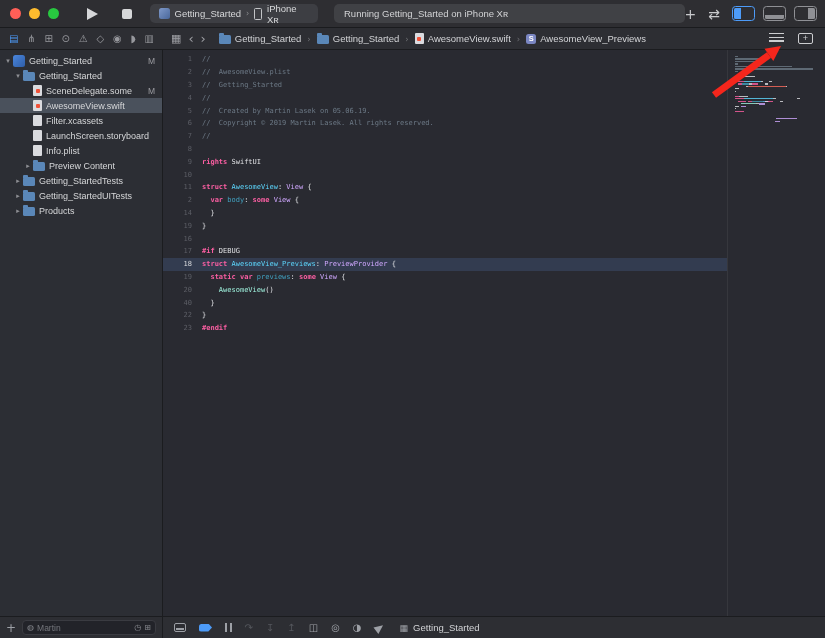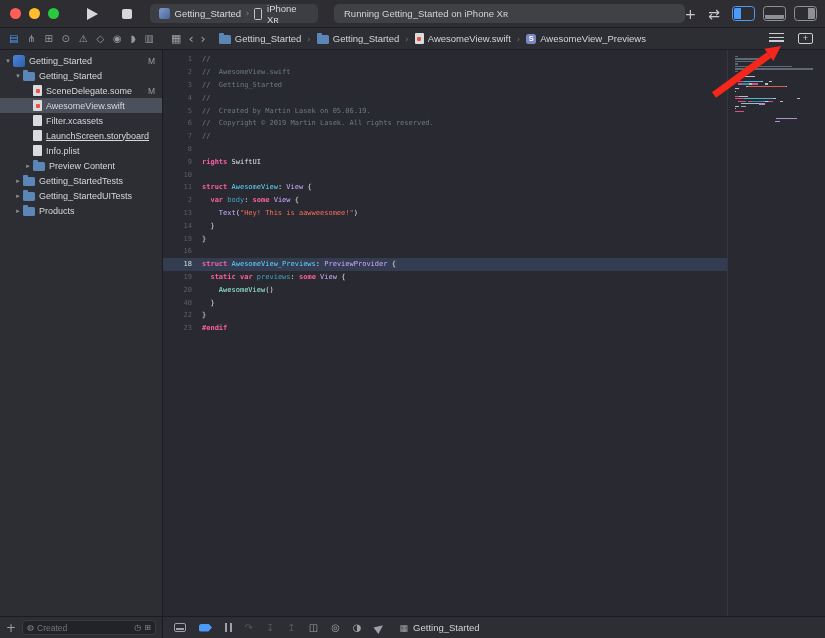--- a/index.html
+++ b/index.html
@@ -216,21 +216,21 @@
         <div class="srow selected" style="padding-left: 23px;">
           <span class="tri"></span>
           <i class="icon-file swift"></i>
           <span class="slabel">AwesomeView.swift</span>
         </div>
         <div class="srow" style="padding-left: 23px;">
           <span class="tri"></span>
           <i class="icon-file"></i>
           <span class="slabel">Filter.xcassets</span>
         </div>
-        <div class="srow" style="padding-left: 23px; text-decoration: underline;">
+        <div class="srow" style="padding-left: 23px;">
           <span class="tri"></span>
           <i class="icon-file"></i>
           <span class="slabel">LaunchScreen.storyboard</span>
         </div>
         <div class="srow" style="padding-left: 23px;">
           <span class="tri"></span>
           <i class="icon-file"></i>
           <span class="slabel">Info.plist</span>
         </div>
         <div class="srow" style="padding-left: 23px;">
@@ -250,35 +250,35 @@
         </div>
         <div class="srow" style="padding-left: 13px;">
           <span class="tri">▸</span>
           <i class="icon-folder"></i>
           <span class="slabel">Products</span>
         </div>
       </div>
     <div class="editor">
       <div class="codewrap">
           <div class="cline"><span class="ln">1</span><span class="ct"><span class="tok-comment">//</span></span></div>
-          <div class="cline"><span class="ln">2</span><span class="ct"><span class="tok-comment">//  AwesomeView.swift</span></span></div>
+          <div class="cline"><span class="ln">2</span><span class="ct"><span class="tok-comment">//  AwesomeView.plist</span></span></div>
           <div class="cline"><span class="ln">3</span><span class="ct"><span class="tok-comment">//  Getting_Started</span></span></div>
           <div class="cline"><span class="ln">4</span><span class="ct"><span class="tok-comment">//</span></span></div>
           <div class="cline"><span class="ln">5</span><span class="ct"><span class="tok-comment">//  Created by Martin Lasek on 05.06.19.</span></span></div>
           <div class="cline"><span class="ln">6</span><span class="ct"><span class="tok-comment">//  Copyright © 2019 Martin Lasek. All rights reserved.</span></span></div>
           <div class="cline"><span class="ln">7</span><span class="ct"><span class="tok-comment">//</span></span></div>
           <div class="cline"><span class="ln">8</span><span class="ct"></span></div>
           <div class="cline"><span class="ln">9</span><span class="ct"><span class="tok-keyword">rights</span><span class="tok-plain"> SwiftUI</span></span></div>
           <div class="cline"><span class="ln">10</span><span class="ct"></span></div>
           <div class="cline"><span class="ln">11</span><span class="ct"><span class="tok-keyword">struct</span><span class="tok-typedecl"> AwesomeView</span><span class="tok-plain">: </span><span class="tok-type">View</span><span class="tok-plain"> {</span></span></div>
           <div class="cline"><span class="ln">2</span><span class="ct"><span class="tok-plain">  </span><span class="tok-keyword">var</span><span class="tok-decl"> body</span><span class="tok-plain">: </span><span class="tok-keyword">some</span><span class="tok-plain"> </span><span class="tok-type">View</span><span class="tok-plain"> {</span></span></div>
-          <div class="cline"><span class="ln">13</span><span class="ct"><span class="tok-plain">    </span><span class="tok-type">Text</span><span class="tok-plain">(</span><span class="tok-string">"Hey! This is aawweesomee!"</span><span class="tok-plain">)</span></span></div>
           <div class="cline"><span class="ln">14</span><span class="ct"><span class="tok-plain">  }</span></span></div>
           <div class="cline"><span class="ln">19</span><span class="ct"><span class="tok-plain">}</span></span></div>
           <div class="cline"><span class="ln">16</span><span class="ct"></span></div>
+          <div class="cline"><span class="ln">17</span><span class="ct"><span class="tok-keyword">#if</span><span class="tok-plain"> DEBUG</span></span></div>
           <div class="cline current"><span class="ln current">18</span><span class="ct"><span class="tok-keyword">struct</span><span class="tok-typedecl"> AwesomeView_Previews</span><span class="tok-plain">: </span><span class="tok-type">PreviewProvider</span><span class="tok-plain"> {</span></span></div>
           <div class="cline"><span class="ln">19</span><span class="ct"><span class="tok-plain">  </span><span class="tok-keyword">static</span><span class="tok-plain"> </span><span class="tok-keyword">var</span><span class="tok-decl"> previews</span><span class="tok-plain">: </span><span class="tok-keyword">some</span><span class="tok-plain"> </span><span class="tok-type">View</span><span class="tok-plain"> {</span></span></div>
           <div class="cline"><span class="ln">20</span><span class="ct"><span class="tok-plain">    </span><span class="tok-projtype">AwesomeView</span><span class="tok-plain">()</span></span></div>
           <div class="cline"><span class="ln">40</span><span class="ct"><span class="tok-plain">  }</span></span></div>
           <div class="cline"><span class="ln">22</span><span class="ct"><span class="tok-plain">}</span></span></div>
           <div class="cline"><span class="ln">23</span><span class="ct"><span class="tok-keyword">#endif</span></span></div>
         </div>
       <div class="minimap">
           <div class="mline">
             <i class="mseg tok-comment" style="width: 2.84px;"></i>
@@ -378,21 +378,21 @@
           <div class="mline"></div>
         </div>
     </div>
   </div>
 
   <div class="bottombar">
     <div class="filterbar">
       <span class="fb-add">+</span>
       <div class="filter-field">
         <span class="fic">◍</span>
-        <span class="ph">Created</span>
+        <span class="ph">Martin</span>
         <span class="fic">◷</span>
         <span class="fic">⊞</span>
       </div>
     </div>
     <div class="debugbar">
       <span style="display:flex;align-items:center;gap:13px;">
           <span class="dbtn">
             <i class="panel-mini"></i>
           </span>
           <span class="dbtn">

